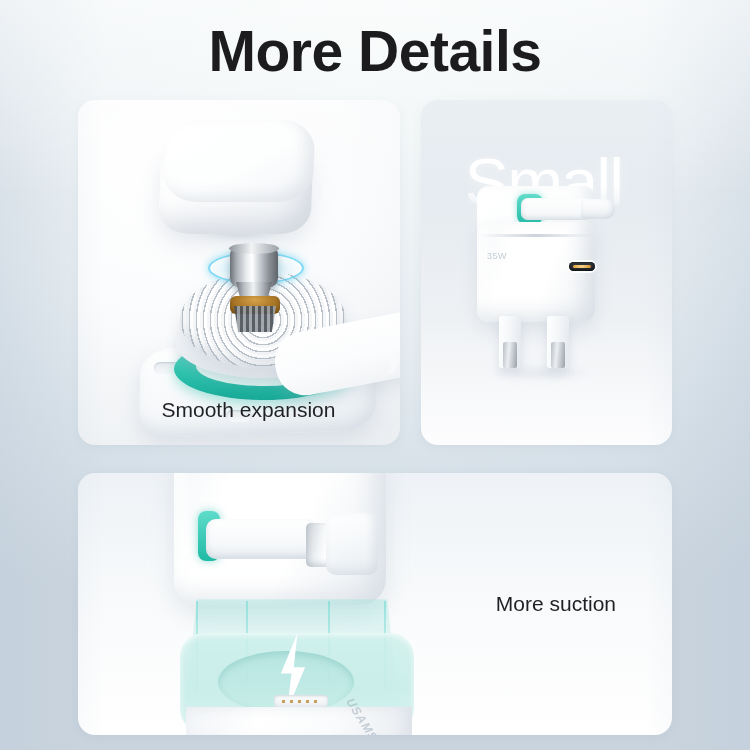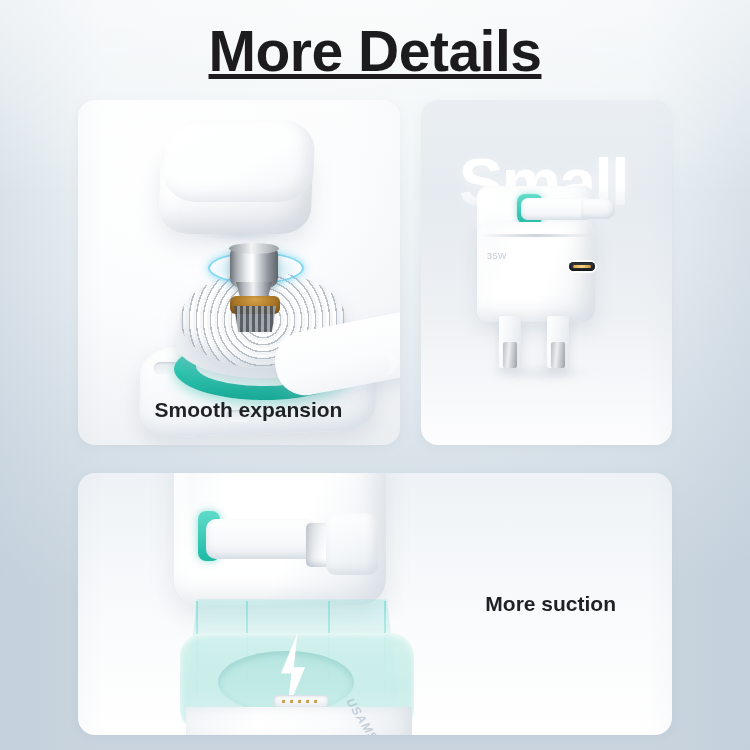--- a/index.html
+++ b/index.html
@@ -37,21 +37,20 @@
     position: absolute;
     left: 0; right: 0;
     top: 16px;
     text-align: center;
     font-size: 57px;
     line-height: 70px;
     font-weight: 700;
     letter-spacing: -0.5px;
     color: #1c1c1e;
     z-index: 5;
-    text-decoration: underline;
   }
 
   
   .panel {
     position: absolute;
     border-radius: 17px;
     overflow: hidden;
     box-shadow: 0 2px 10px rgba(120,140,160,.10);
   }
 
@@ -73,38 +72,38 @@
     background:
       linear-gradient(180deg, #eef2f6 0%, #f4f7f9 28%, #fafbfc 58%, #ffffff 100%);
   }
 
   
   .caption {
     position: absolute;
     color: #1f2124;
     font-size: 21px;
     line-height: 26px;
-    font-weight: 700;
+    font-weight: 400;
     white-space: nowrap;
     z-index: 6;
     margin-left: 19px;
   }
   #cap-smooth { left: 0; right: 0; bottom: 22px; text-align: center; }
   #cap-compact { left: 0; right: 0; bottom: 22px; text-align: center; font-size: 20.5px; letter-spacing:-.2px;}
   #cap-suction { right: 56px; top: 50%; transform: translateY(-50%); }
 
   
   #ghost-small {
     position: absolute;
     left: 50%;
     top: 48px;
     transform: translateX(-52%);
     font-size: 67px;
     line-height: 67px;
-    font-weight: 700;
+    font-weight: 400;
     letter-spacing: -2px;
     color: rgba(255,255,255,.95);
     -webkit-background-clip: text;
     background: linear-gradient(180deg, #ffffff 0%, #ffffff 54%, rgba(255,255,255,.28) 88%, rgba(255,255,255,0) 100%);
     -webkit-text-fill-color: transparent;
     background-clip: text;
     color: transparent;
     text-shadow: none;
     z-index: 1;
     filter: drop-shadow(0 2px 6px rgba(255,255,255,.55));

